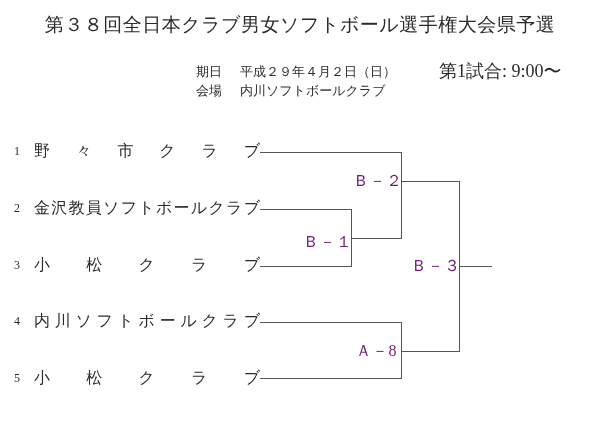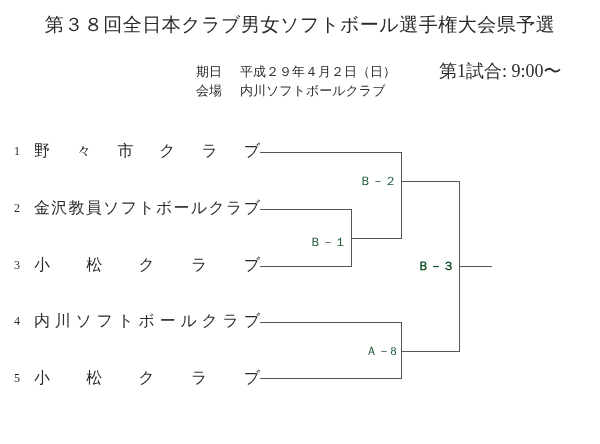--- a/index.html
+++ b/index.html
@@ -98,25 +98,25 @@
   }
   .vline {
     position: absolute;
     width: 0;
     border-left: 1px solid #555555;
   }
 
   
   .match-label {
     position: absolute;
-    font-size: 12px;
+    font-size: 16px;
     line-height: 14px;
     white-space: nowrap;
     text-align: right;
-    color: #14532d;
+    color: #701a75;
     letter-spacing: 0.5px;
   }
 </style>
 </head>
 <body>
 
 <div id="page">
 
   <div class="title">第３８回全日本クラブ男女ソフトボール選手権大会県予選</div>
 
@@ -187,17 +187,17 @@
   </div>
 
   <div class="match-label" style="left:353px; top:174px; width:44px;">
     <span>Ｂ－２</span>
   </div>
 
   <div class="match-label" style="left:353px; top:344px; width:44px;">
     <span>Ａ－8</span>
   </div>
 
-  <div class="match-label" style="left:411px; top:259px; width:44px;font-weight:bold;">
+  <div class="match-label" style="left:411px; top:259px; width:44px;">
     <span>Ｂ－３</span>
   </div>
 
 </div>
 
 </body></html>

